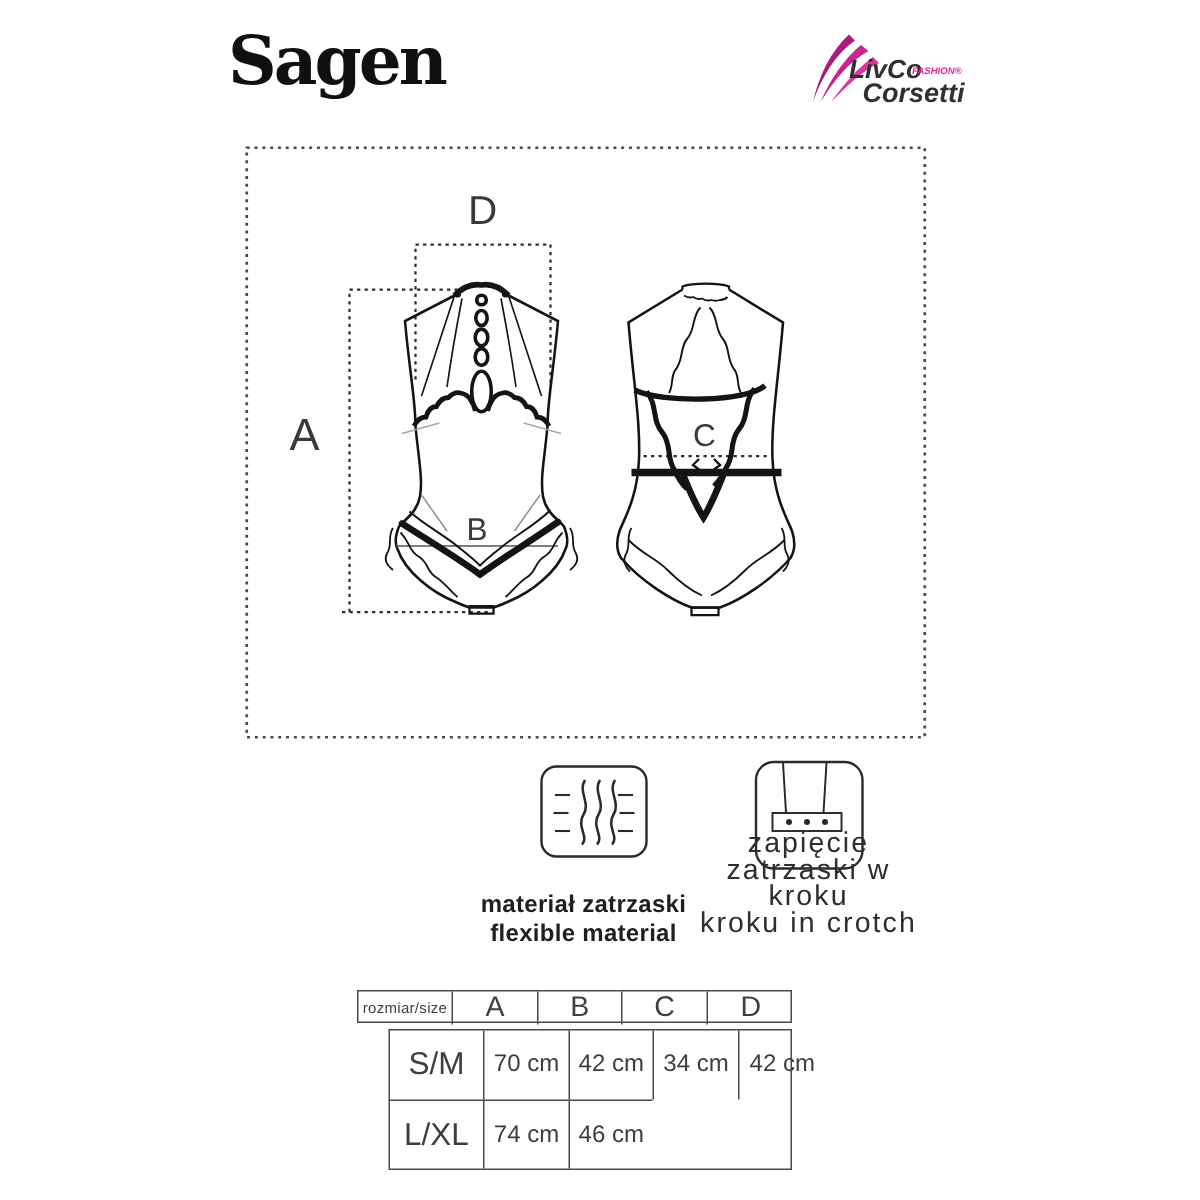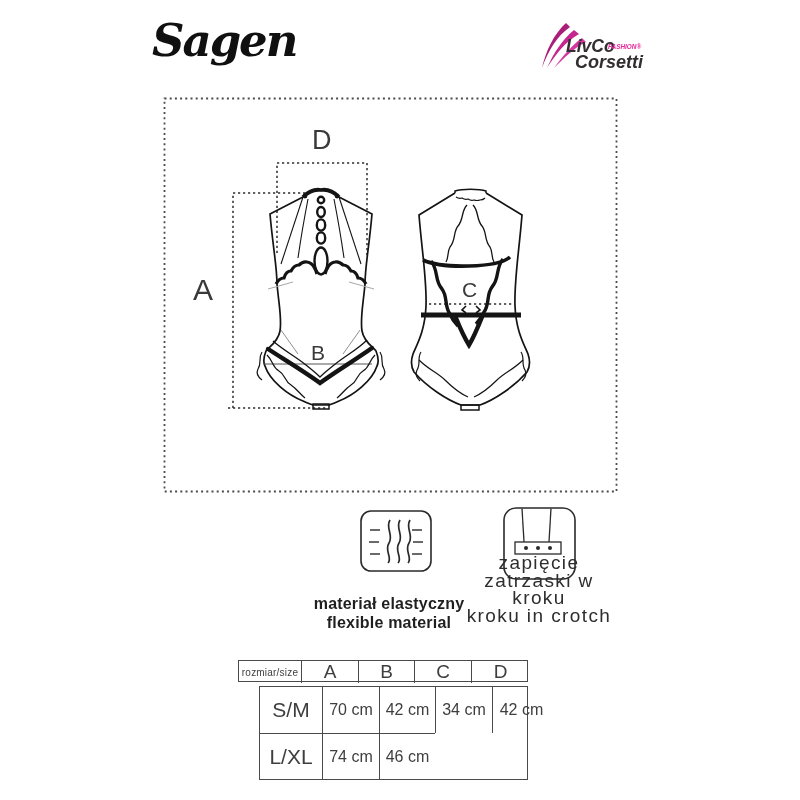--- a/index.html
+++ b/index.html
@@ -3,21 +3,21 @@
 <meta charset="utf-8">
 <style>
   html,body{margin:0;padding:0;}
   body{
     width:800px;height:800px;position:relative;background:#ffffff;
     font-family:"Liberation Sans", sans-serif;color:#1a1a1a;overflow:hidden;
   }
   
   .page-title{
     position:absolute;left:152px;top:14px;
-    font-family:"DejaVu Serif", serif;font-style:italic;font-weight:bold;
+    font-family:"DejaVu Serif", serif;font-weight:bold;
     font-size:45px;color:#101010;letter-spacing:-2px;
   }
   .brand-logo{position:absolute;left:536px;top:18px;width:120px;height:60px;}
   
   .diagram-svg{position:absolute;left:0;top:0;width:800px;height:800px;}
   .diagram-label{font-family:"Liberation Sans", sans-serif;fill:#3a3a3a;}
   
   .icon-elastic{position:absolute;left:358px;top:508px;width:76px;height:66px;}
   .icon-snap{position:absolute;left:501px;top:505px;width:78px;height:78px;}
   .caption{position:absolute;text-align:center;color:#1f1f1f;}
@@ -199,21 +199,21 @@
     <path d="M21,3.5 L23,37"></path>
     <path d="M50,3.5 L48,37"></path>
     <rect x="14" y="37" width="46" height="12"></rect>
   </g>
   <circle cx="25" cy="43" r="2" fill="#2a2a2a"></circle>
   <circle cx="37" cy="43" r="2" fill="#2a2a2a"></circle>
   <circle cx="49" cy="43" r="2" fill="#2a2a2a"></circle>
 </svg>
 
 <div class="caption caption-elastic">
-  <div>materiał elastyczny</div>
+  <div>materiał zatrzaski</div>
   <div>flexible material</div>
 </div>
 
 <div class="caption caption-snap">
   <div>zapięcie</div>
   <div>zatrzaski w kroku</div>
   <div>kroku in crotch</div>
 </div>
 
 <div class="size-table">

